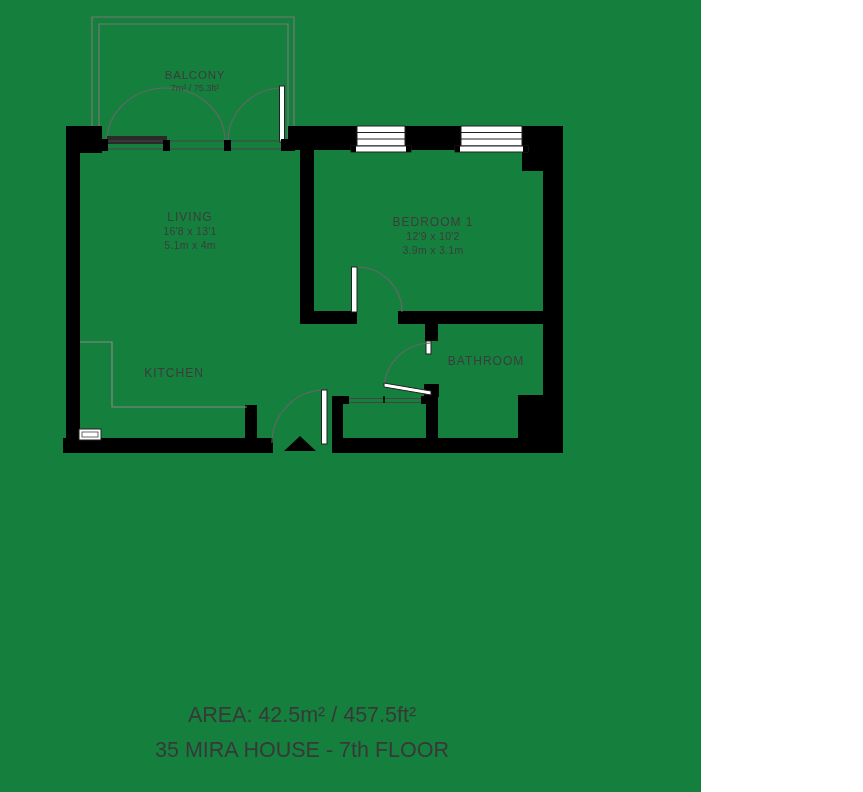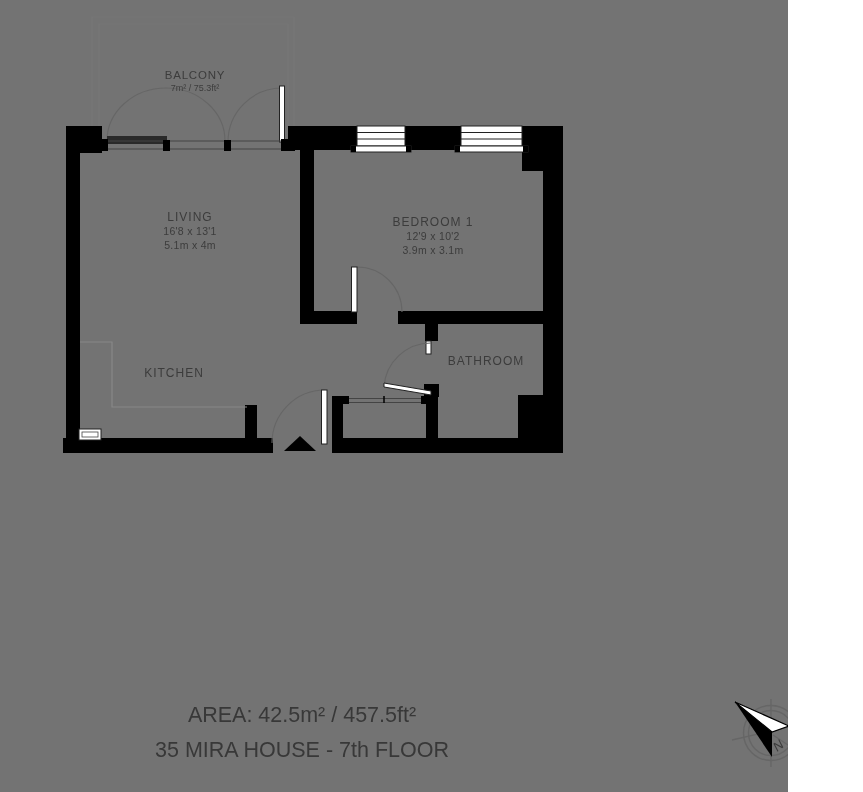--- a/index.html
+++ b/index.html
@@ -1,16 +1,16 @@
 <!DOCTYPE html>
 <html><head>
 <meta charset="utf-8">
 <style>
   html,body{margin:0;padding:0;background:#ffffff;}
-  #stage{position:relative;width:788px;height:792px;background:#737373;overflow:hidden;
+  #stage{position:relative;width:701px;height:792px;background:#15803d;overflow:hidden;
          font-family:"Liberation Sans", sans-serif;}
   svg{display:block;}
   text{font-family:"Liberation Sans", sans-serif;fill:#3c3c3c;}
   .room-name{font-size:12px;letter-spacing:1px;}
   .room-dim{font-size:10.5px;letter-spacing:0.3px;}
   .balcony-name{font-size:11.5px;letter-spacing:0.8px;}
   .balcony-dim{font-size:9px;}
   .footer-text{font-size:21.5px;fill:#383838;}
   .wall{fill:#000000;stroke:none;}
   .thinline{stroke:#777777;stroke-width:1.2;fill:none;}

